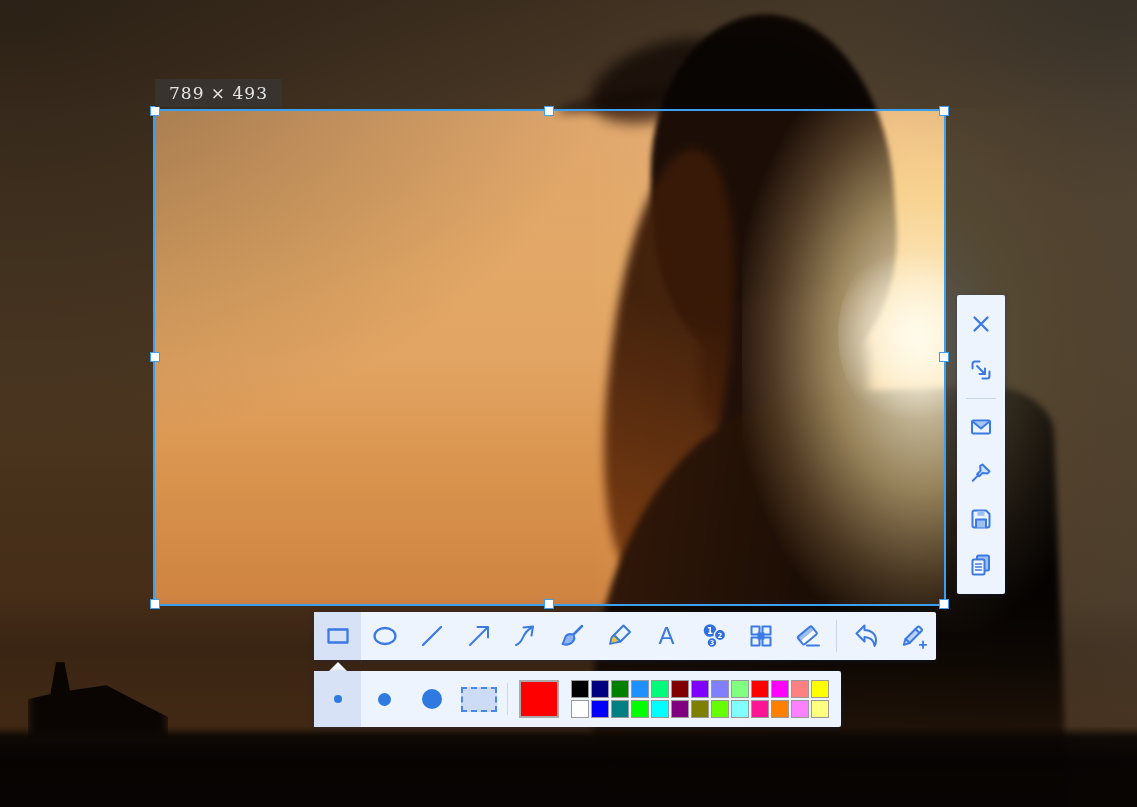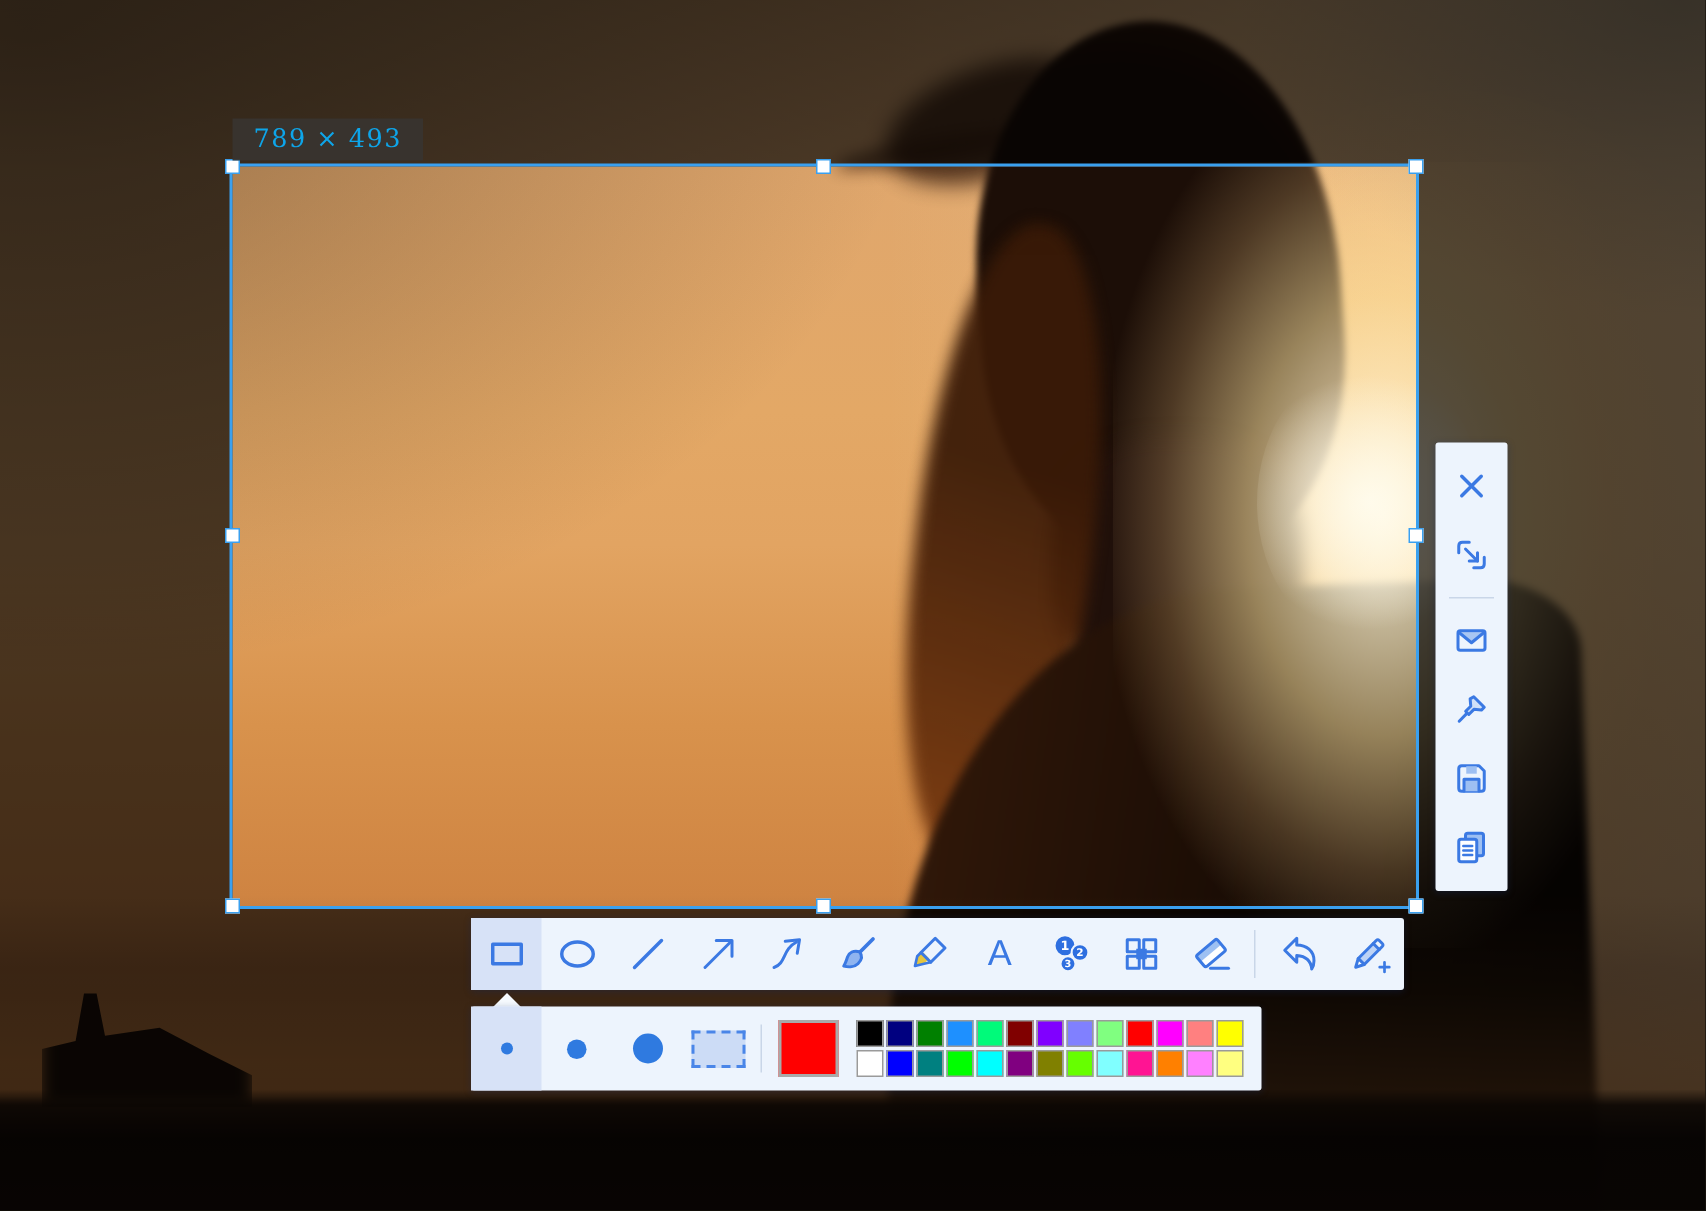--- a/index.html
+++ b/index.html
@@ -42,21 +42,21 @@
 
   #backdrop{position:absolute;inset:0;filter:brightness(.34) saturate(.95);}
   #bright-view{position:absolute;left:155px;top:111px;width:789px;height:493px;overflow:hidden;}
   #bright-view .art{left:-155px;top:-111px;}
 
   
   .sel-border{position:absolute;left:153px;top:109px;width:789px;height:493px;
     border:2px solid #3aa0ef;box-sizing:content-box;pointer-events:auto;}
   .handle{position:absolute;width:10px;height:10px;background:#fff;border:1px solid #3aa0ef;box-sizing:border-box;}
   .size-badge{position:absolute;left:155px;top:79px;height:28px;padding:0 14px;
-    background:rgba(56,52,48,.94);color:#0ea5e9;font:17px "DejaVu Serif",serif;
+    background:rgba(56,52,48,.94);color:#e5e5e5;font:17px "DejaVu Serif",serif;
     display:flex;align-items:center;letter-spacing:1px;}
 
   
   .panel{position:absolute;background:#edf4fd;box-shadow:0 1px 5px rgba(20,40,90,.35);border-radius:2px;}
   .side-bar{left:957px;top:295px;width:48px;padding:6px 0;display:flex;flex-direction:column;align-items:center;}
   .side-bar .cell{width:48px;height:46px;display:flex;align-items:center;justify-content:center;cursor:pointer;}
   .hsep{width:30px;height:1px;background:#c9d6e8;margin:5px 0;}
   .vsep{width:1px;height:32px;background:#c9d6e8;margin:0 5px;align-self:center;}
 
   .tool-bar{left:314px;top:612px;height:48px;display:flex;align-items:center;}

